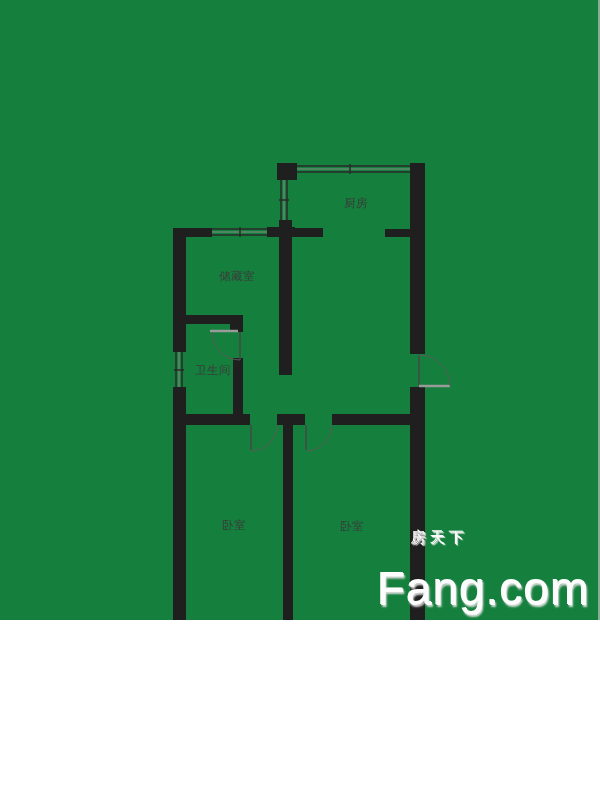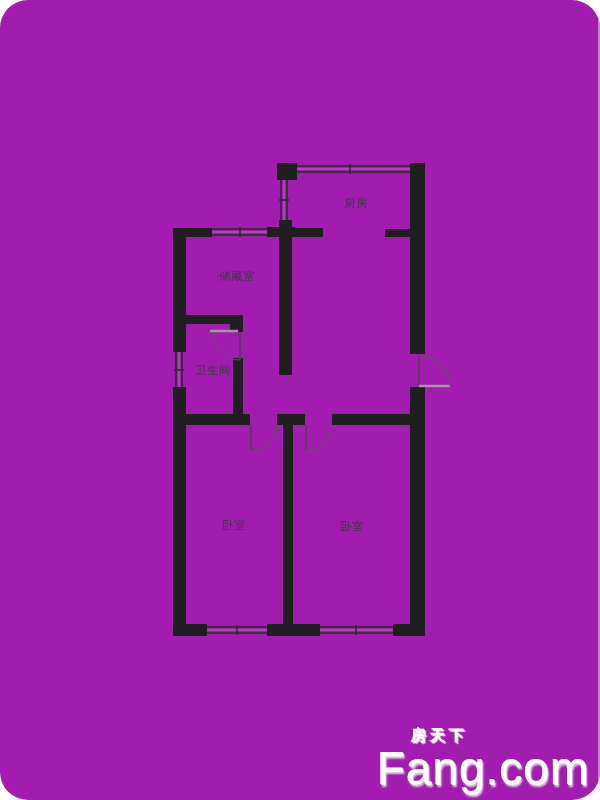--- a/index.html
+++ b/index.html
@@ -1,22 +1,21 @@
 <!DOCTYPE html>
 <html><head>
 <meta charset="utf-8">
 <style>
   html,body{margin:0;padding:0;background:#ffffff;}
   .page{
     position:relative;
-    width:600px;height:800px;
-    background:#a21caf;
+    width:600px;height:620px;
+    background:#15803d;
     overflow:hidden;
     font-family:"Liberation Serif", serif;
-    border-radius:28px;
   }
   .plan-svg{position:absolute;left:0;top:0;}
   .win-line{stroke:#2a2a2a;stroke-width:1.5;}
   .win-mid{stroke:#8a8a8a;stroke-width:1;}
   .win-mullion{stroke:#2a2a2a;stroke-width:1.5;}
   .door-arc{fill:none;stroke:#5a5a5a;stroke-width:1;}
   .door-leaf{stroke:#474747;stroke-width:1.5;}
   .door-leaf-gray{stroke:#9a9a9a;stroke-width:2.5;}
   .room-label{
     fill:#3a3a3a;
@@ -28,22 +27,22 @@
   .edge-line{
     position:absolute;top:0;right:0;width:2px;height:100%;
     background:#c6c6c6;opacity:0.65;
   }
   .watermark{
     position:absolute;right:10px;bottom:8px;
     text-align:left;line-height:1;
     user-select:none;
   }
   .watermark .wm-cn{
-    margin-left:34px;margin-bottom:2px;
-    font-size:15px;font-weight:bold;letter-spacing:4px;
+    margin-left:34px;margin-bottom:20px;
+    font-size:15px;font-weight:normal;letter-spacing:4px;
     color:#fbfbfb;
     text-shadow:1px 1px 1px #e2e2e2, -1px -1px 0 #ffffff;
   }
   .watermark .wm-en{
     font-size:46px;font-weight:normal;letter-spacing:1px;
     font-family:"Liberation Sans", sans-serif;
     color:#fcfcfc;
     text-shadow:1px 2px 2px #dcdcdc, -1px -1px 0 #ffffff;
   }
 </style>

